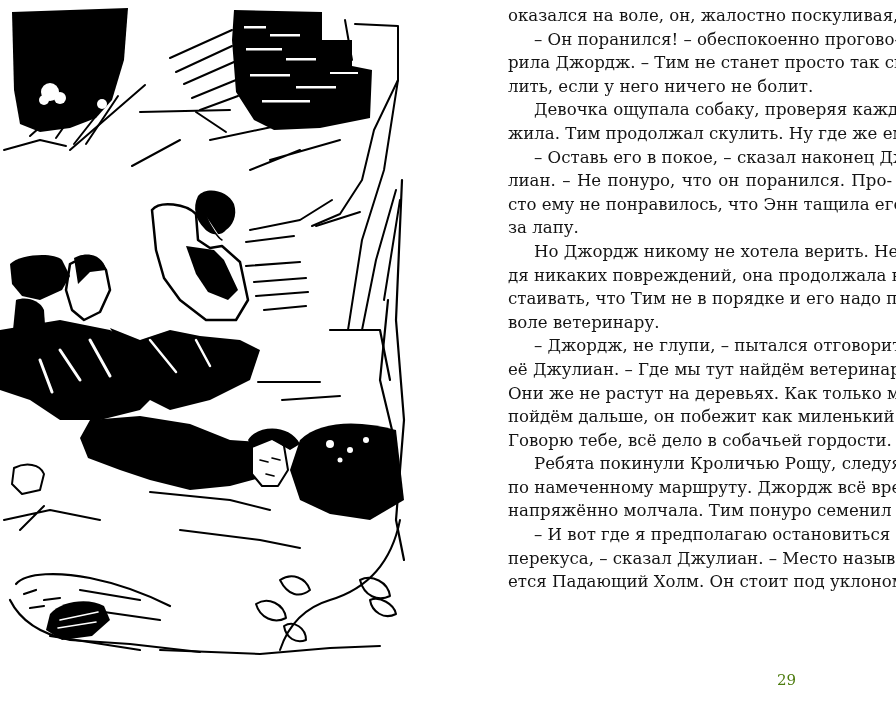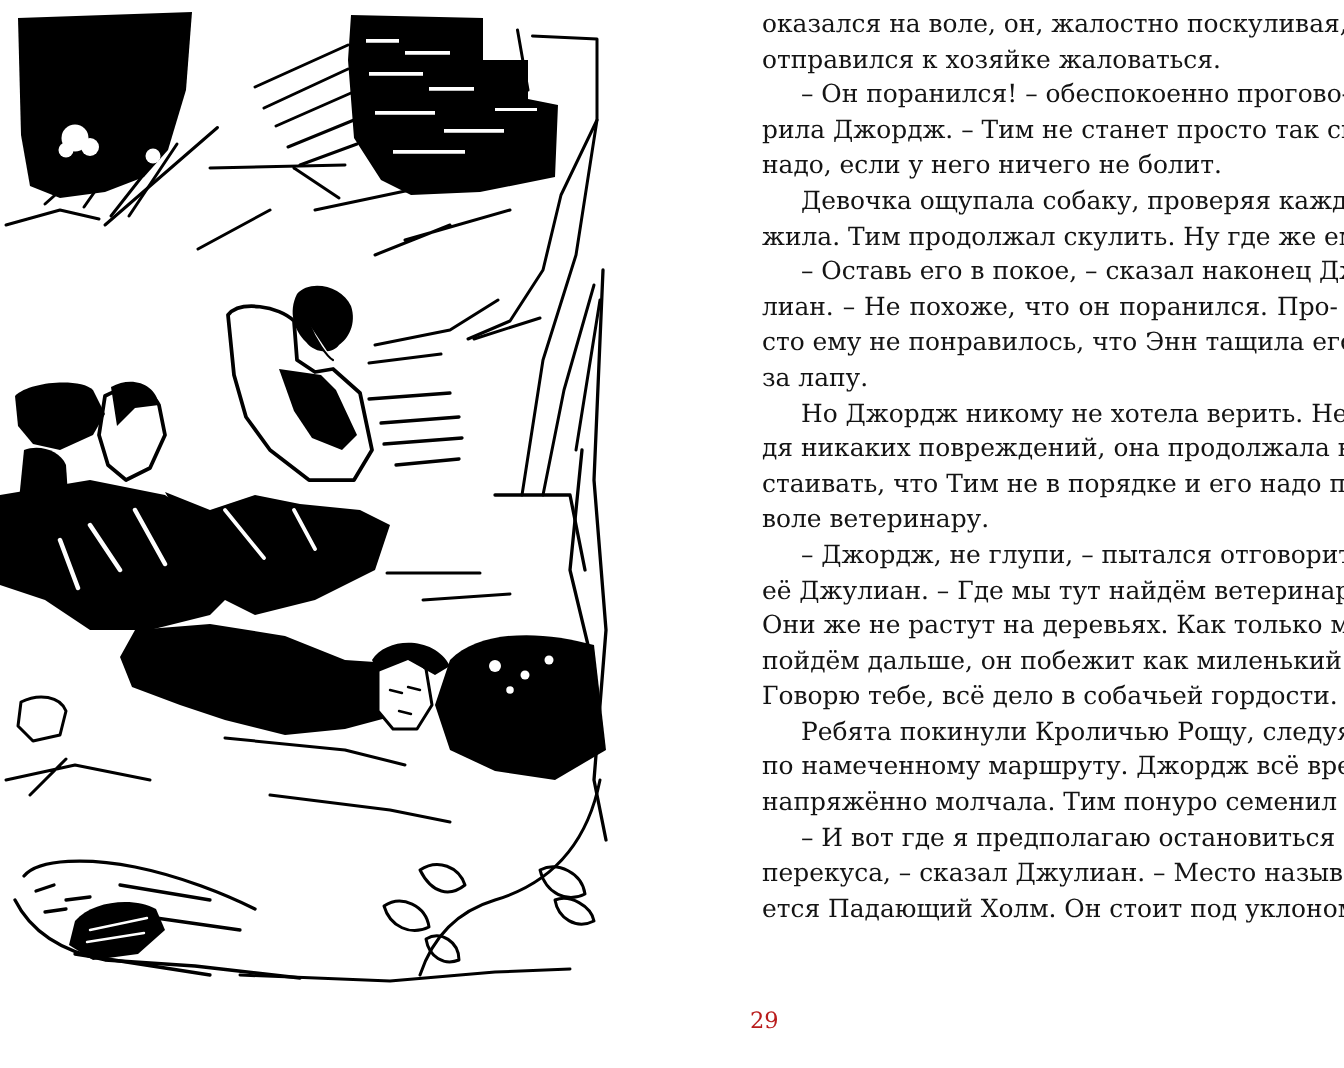--- a/index.html
+++ b/index.html
@@ -54,27 +54,27 @@
       text-align-last: left;
     }
     .line.indent {
       padding-left: 26px;
     }
     .page-number {
       position: absolute;
       left: 0;
       width: 100%;
       top: 671px;
-      text-align: left;
+      text-align: right;
       font-family: "DejaVu Serif", "Liberation Serif", serif;
       font-size: 15px;
-      color: #b91c1c;
+      color: #4d7c0f;
       padding-left: 520px;
       box-sizing: border-box;
-      padding-right: 44px;
+      padding-right: 100px;
     }
     .page-number span {
       display: inline-block;
       margin-left: -20px;
     }
   </style>
 </head>
 <body>
 
 <div class="page">
@@ -182,28 +182,27 @@
           <path d="M284 626 C294 620 306 628 306 640 C296 644 286 638 284 626 Z"></path>
           <path d="M370 600 C380 596 394 604 396 614 C384 620 372 612 370 600 Z"></path>
           <path d="M160 650 L260 654 L330 648 L380 646"></path>
         </g>
       </g>
     </svg>
   </div>
 
   <div class="text-column">
     <span class="line">оказался на воле, он, жалостно поскуливая,</span>
-    <span class="line last">отправился к хозяйке жаловаться.</span>
     <span class="line indent">– Он поранился! – обеспокоенно прогово-</span>
     <span class="line">рила Джордж. – Тим не станет просто так ску-</span>
-    <span class="line last">надо, если у него ничего не болит.</span>
+    <span class="line last">лить, если у него ничего не болит.</span>
     <span class="line indent">Девочка ощупала собаку, проверяя каждую</span>
     <span class="line">жила. Тим продолжал скулить. Ну где же ему</span>
     <span class="line indent">– Оставь его в покое, – сказал наконец Джу-</span>
-    <span class="line">лиан. – Не похоже, что он поранился. Про-</span>
+    <span class="line">лиан. – Не понуро, что он поранился. Про-</span>
     <span class="line">сто ему не понравилось, что Энн тащила его</span>
     <span class="line last">за лапу.</span>
     <span class="line indent">Но Джордж никому не хотела верить. Не най-</span>
     <span class="line">дя никаких повреждений, она продолжала на-</span>
     <span class="line">стаивать, что Тим не в порядке и его надо пока-</span>
     <span class="line last">воле ветеринару.</span>
     <span class="line indent">– Джордж, не глупи, – пытался отговорить</span>
     <span class="line">её Джулиан. – Где мы тут найдём ветеринара?</span>
     <span class="line">Они же не растут на деревьях. Как только мы</span>
     <span class="line">пойдём дальше, он побежит как миленький.</span>

